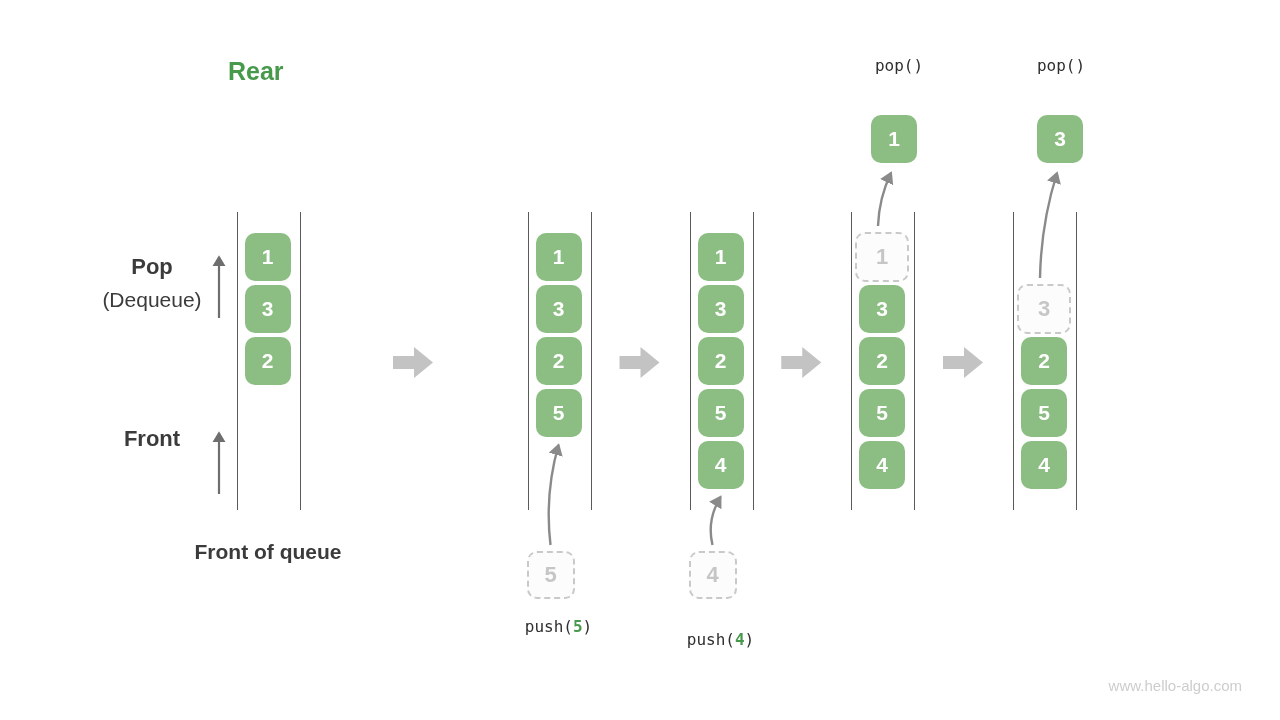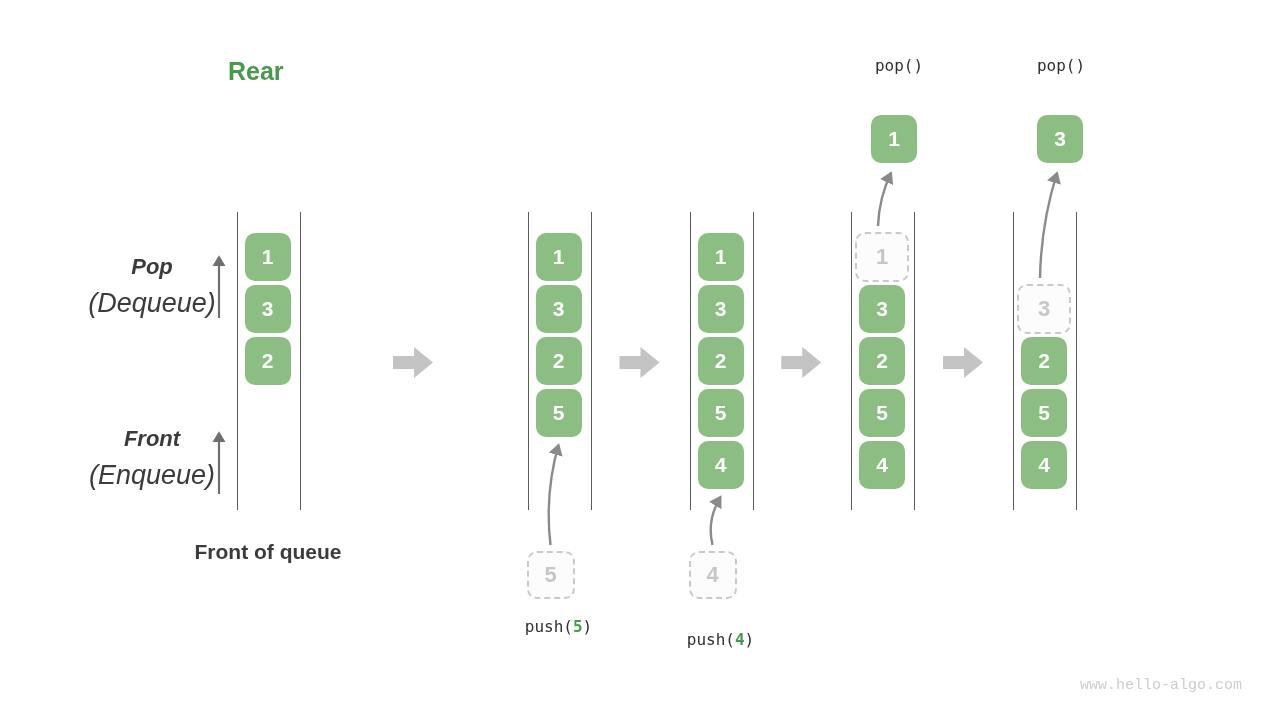--- a/index.html
+++ b/index.html
@@ -3,54 +3,53 @@
 <meta charset="utf-8">
 <style>
   html,body{margin:0;padding:0;background:#ffffff;}
   .canvas{position:relative;width:1280px;height:720px;background:#ffffff;overflow:hidden;
           font-family:"Liberation Sans",sans-serif;}
   .abs{position:absolute;}
   #title{left:228px;top:57px;font-size:25px;font-weight:bold;color:var(--title_green);}
   .side-caption{width:300px;text-align:center;font-size:21px;font-weight:bold;color:var(--label_dark);}
   #front-label{left:118px;top:156px;}
   #rear-label{left:118px;top:540px;}
-  .op-group{left:52px;width:200px;text-align:center;color:var(--label_dark);font-style:italic;}
+  .op-group{left:52px;width:200px;text-align:center;color:var(--label_dark);}
   #pop-group{top:254px;}
   #push-group{top:426px;}
   .op-line1{font-size:22px;font-weight:bold;margin-bottom:8px;}
-  .op-line2{font-size:27px;font-weight:normal;}
+  .op-line2{font-size:21px;font-weight:normal;}
   .rails{position:absolute;border-left:1.5px solid var(--rail);border-right:1.5px solid var(--rail);}
   .cell{position:absolute;background:var(--cell_green);color:var(--cell_text);border-radius:10px;
         display:flex;align-items:center;justify-content:center;font-size:21px;font-weight:bold;}
   .ghost-cell{position:absolute;background:var(--ghost_fill);border:2px dashed var(--ghost_border);
         border-radius:10px;box-sizing:border-box;display:flex;align-items:center;justify-content:center;
         font-size:22px;font-weight:bold;color:var(--ghost_text);}
   .code-label{position:absolute;width:200px;text-align:center;
         font-family:"DejaVu Sans Mono",monospace;font-size:16px;color:var(--code_text);}
   .code-green{color:var(--title_green);font-weight:bold;}
-  #watermark{right:38px;top:677px;font-family:Liberation Mono, monospace;font-size:15px;
+  #watermark{right:38px;top:677px;font-family:Liberation Sans, sans-serif;font-size:15px;
         color:var(--watermark_gray);}
   svg#arrow-layer{position:absolute;left:0;top:0;pointer-events:none;}
 </style>
 </head>
 <body>
 
 <div class="canvas">
 
   <div id="title" class="abs">Rear</div>
 
 
   <div id="pop-group" class="abs op-group">
     <div class="op-line1">Pop</div>
     <div class="op-line2">(Dequeue)</div>
   </div>
 
   <div id="push-group" class="abs op-group">
     <div class="op-line1">Front</div>
-    <div class="op-line2">(Enqueue)</div>
   </div>
 
   <div id="rear-label" class="abs side-caption">Front of queue</div>
 
   <svg id="arrow-layer" width="1280" height="720">
     <defs>
       <marker id="ah" markerWidth="5.5" markerHeight="6.5" refX="4.2" refY="3" orient="auto">
         <path d="M0,0 L5,3 L0,6 Z" fill="#8a8a8a"></path>
       </marker>
       <marker id="ahd" markerWidth="5.5" markerHeight="6.5" refX="4.2" refY="3" orient="auto">

